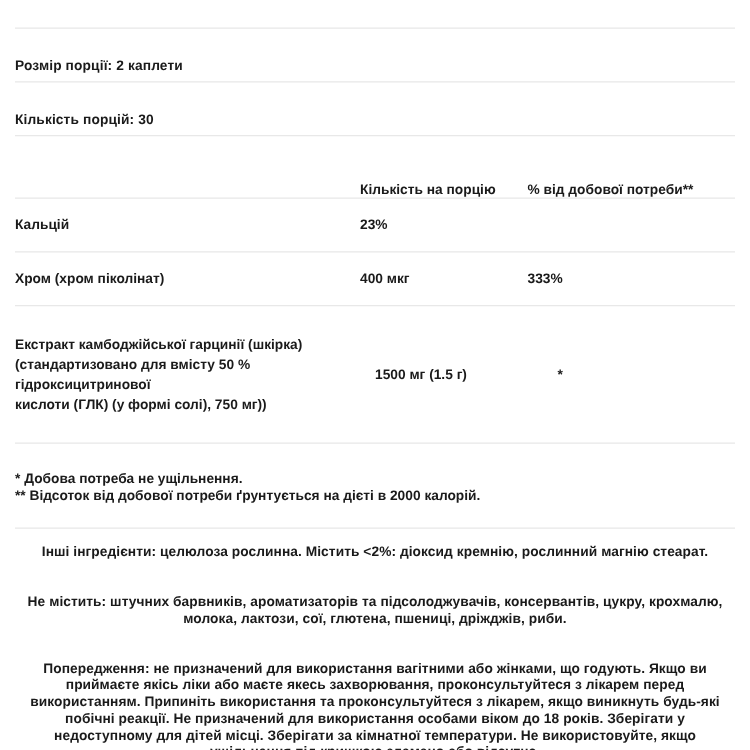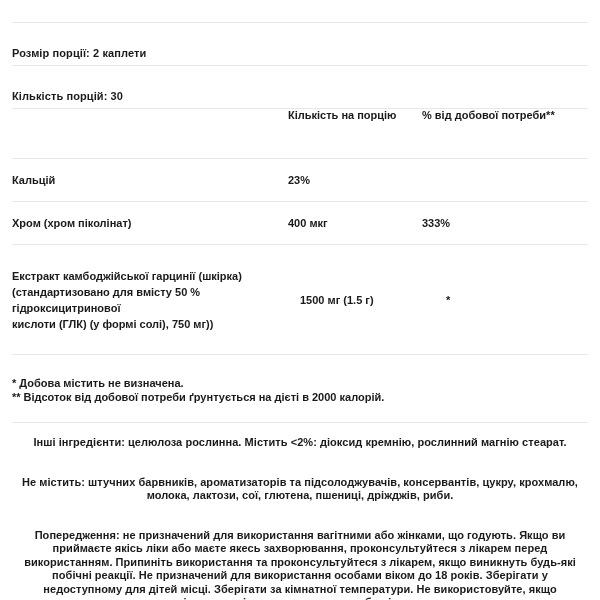--- a/index.html
+++ b/index.html
@@ -34,21 +34,21 @@
     height: 42px;
     font-size: 11px;
     font-weight: bold;
     letter-spacing: 0.1px;
   }
   .srow .lbl { white-space: nowrap; margin-top: 17px; }
 
   
   .thead {
     display: flex;
-    align-items: flex-start;
+    align-items: flex-end;
     height: 49px;
     font-size: 11px;
     font-weight: bold;
   }
   .trow {
     display: flex;
     align-items: center;
     height: 42px;
     font-size: 11px;
     font-weight: bold;
@@ -135,21 +135,21 @@
       <div>(стандартизовано для вмісту 50 % гідроксицитринової</div>
       <div>кислоти (ГЛК) (у формі солі), 750 мг))</div>
     </div>
     <div class="c2">1500 мг (1.5 г)</div>
     <div class="c3">*</div>
   </div>
 
   <div class="rule"></div>
 
   <div class="notes">
-    <div class="note">* Добова містить не визначена.</div>
+    <div class="note">* Добова потреба не ущільнення.</div>
     <div class="note">** Відсоток від добової потреби ґрунтується на дієті в 2000 калорій.</div>
   </div>
 
   <div class="rule"></div>
 
   <div class="ingredients">
     <div class="para">Інші інгредієнти: целюлоза рослинна. Містить &lt;2%: діоксид кремнію, рослинний магнію стеарат.</div>
     <div class="para">Не містить: штучних барвників, ароматизаторів та підсолоджувачів, консервантів, цукру, крохмалю, молока, лактози, сої, глютена, пшениці, дріжджів, риби.</div>
     <div class="para warning">Попередження: не призначений для використання вагітними або жінками, що годують.  Якщо ви приймаєте якісь ліки або маєте якесь захворювання, проконсультуйтеся з лікарем перед використанням. Припиніть використання та проконсультуйтеся з лікарем, якщо виникнуть будь-які побічні реакції. Не призначений для використання особами віком до 18 років. Зберігати у недоступному для дітей місці. Зберігати за кімнатної температури.  Не використовуйте, якщо ущільнення під кришкою зламано або відсутнє.</div>
   </div>

